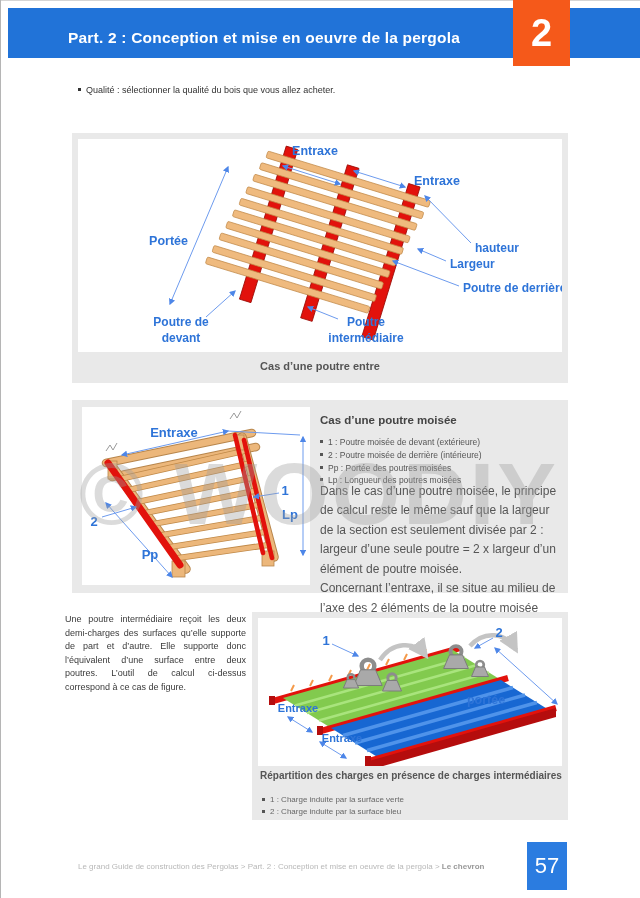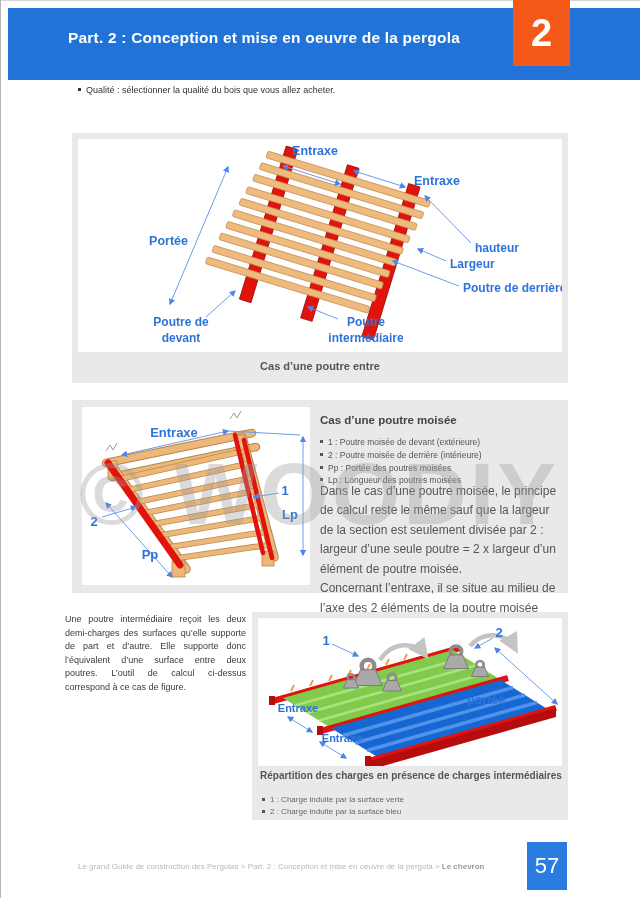--- a/index.html
+++ b/index.html
@@ -2,21 +2,21 @@
 <html><head>
 <meta charset="utf-8">
 <style>
   html,body{margin:0;padding:0;background:#fff;}
   .page{position:relative;width:640px;height:898px;background:#fff;overflow:hidden;
         font-family:"Liberation Sans",sans-serif;}
   .edge-l{position:absolute;left:0;top:0;width:1px;height:100%;background:#b5b5b5;}
   .edge-t{position:absolute;left:0;top:0;width:100%;height:1px;background:#d5d5d5;}
 
   
-  .header-bar{position:absolute;left:8px;top:8px;right:0;height:72px;background:#2173d8;}
+  .header-bar{position:absolute;left:8px;top:8px;right:0;height:50px;background:#2173d8;}
   .header-title{position:absolute;left:60px;top:0;height:60px;line-height:60px;
         color:#fff;font-weight:bold;font-size:15.5px;letter-spacing:.2px;white-space:nowrap;}
   .chapter-box{position:absolute;left:513px;top:0;width:57px;height:66px;background:#f5591a;
         color:#fff;font-size:38px;font-weight:bold;display:flex;align-items:center;justify-content:center;}
 
   
   .intro{position:absolute;left:78px;top:84px;width:488px;font-size:9px;line-height:1.42;color:#333;}
   .b-item{display:flex;margin-bottom:1px;}
   .b-marker{flex:0 0 auto;width:3px;height:3px;background:#333;margin:4px 5px 0 0;}
 

